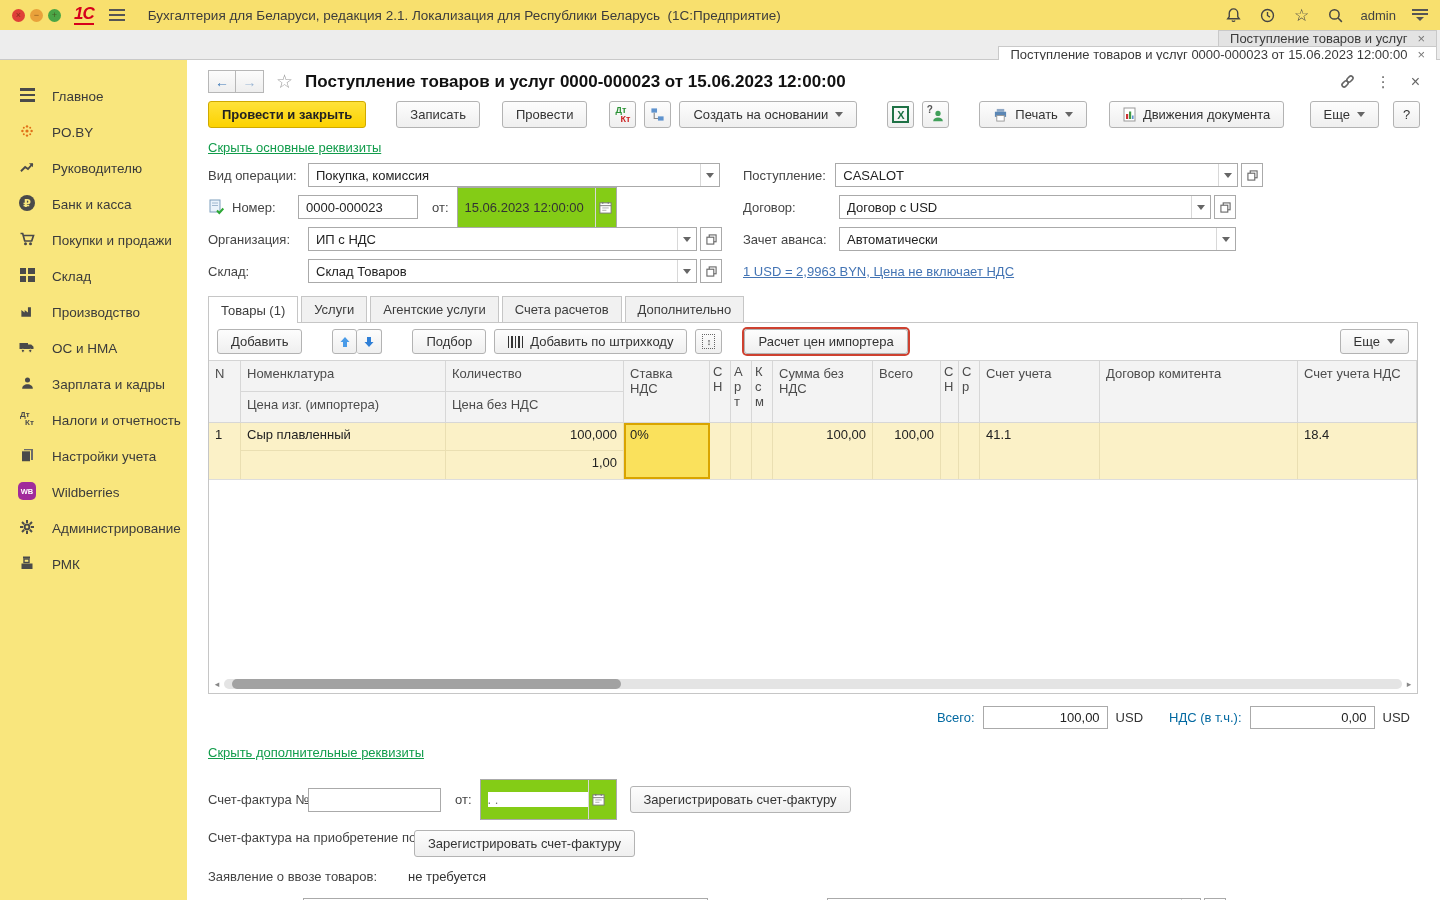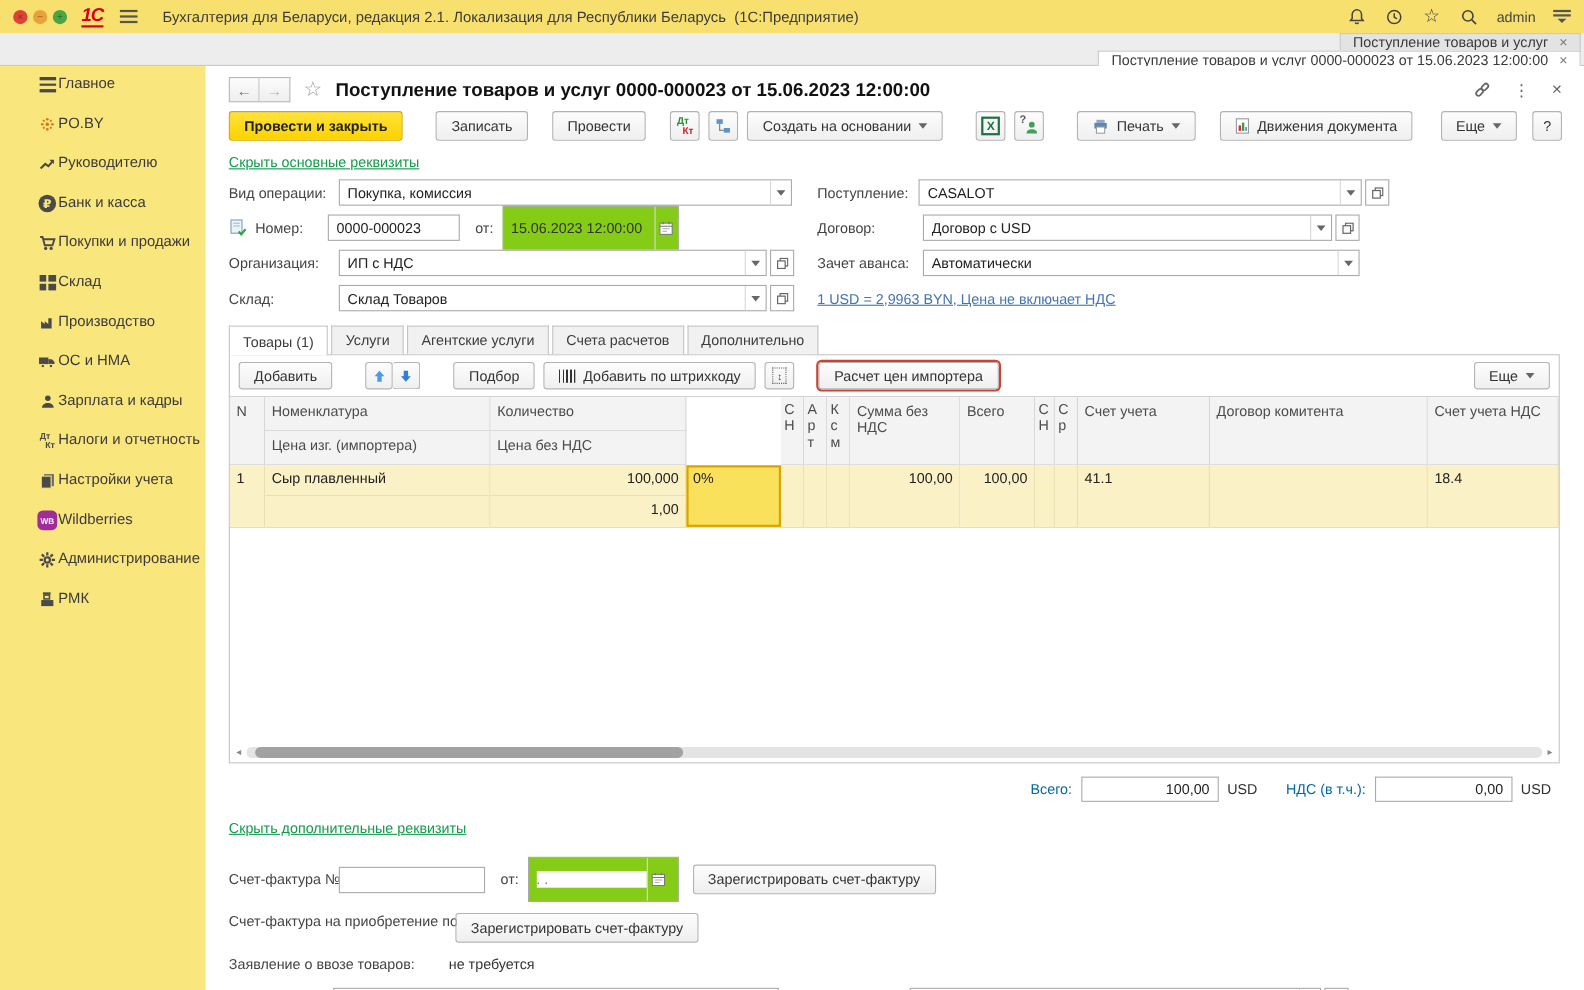--- a/index.html
+++ b/index.html
@@ -27,21 +27,21 @@
   .tabbar { height:30px; background:#ededed; border-bottom:1px solid #c9c9c9; display:flex; align-items:flex-end; padding-left:3px;flex-direction:column; }
   .wtab { height:29px; display:flex; align-items:center; gap:10px; padding:0 11px; background:#e3e3e3;
           border:1px solid #c9c9c9; border-bottom:none; margin-right:3px; font-size:13px; color:#3a3a3a; cursor:pointer; position:relative;}
   .wtab .x { color:#777; font-size:13px; cursor:pointer; }
   .wtab.active { background:#fff; }
   .wtab.active::after { content:""; position:absolute; left:0; right:0; bottom:-1px; height:3px; background:#15a24c; }
 
   
   .sidebar { position:absolute; left:0; top:60px; width:187px; height:840px; background:#f9e67d; }
   .snav { padding-top:8px; }
-  .sitem { height:36px; display:flex; align-items:flex-start; padding-left:33px; cursor:pointer; color:#3b3b3b; font-size:13.5px; }
+  .sitem { height:36px; display:flex; align-items:flex-end; gap:15px; padding-left:17px; cursor:pointer; color:#3b3b3b; font-size:13.5px; }
   .sic { width:20px; height:18px; display:flex; align-items:center; justify-content:center; flex:none; color:#4a4a4a; }
   .sic .bars { width:15px; display:flex; flex-direction:column; gap:3px; }
   .sic .bars i { height:2.5px; background:#4a4a4a; }
   .rubc { width:16px; height:16px; border-radius:50%; background:#4a4a4a; color:#f9e67d; font-size:11px; font-weight:bold; display:flex; align-items:center; justify-content:center; }
   .grid4 { width:15px; height:14px; display:grid; grid-template-columns:1fr 1fr; gap:2px; }
   .grid4 i { background:#4a4a4a; }
   .dtkt-mini { font-size:8px; line-height:8px; color:#4a4a4a; font-weight:bold; text-align:left; }
   .wbbadge { width:18px; height:18px; border-radius:5px; background:#a12b9b; color:#fff; font-size:7.5px; font-weight:bold; display:flex; align-items:center; justify-content:center; }
 
   
@@ -605,20 +605,21 @@
         </button>
       </span>
     </div>
 
     <div class="tgrid thead">
       <div class="th sp2 c1">N</div>
       <div class="th r1 c2">Номенклатура</div>
       <div class="th r2 c2">Цена изг. (импортера)</div>
       <div class="th r1 c3">Количество</div>
       <div class="th r2 c3">Цена без НДС</div>
+      <div class="th sp2 c4">Ставка НДС</div>
       <div class="th sp2 c5 nar">С Н</div>
       <div class="th sp2 c6 nar">А р т</div>
       <div class="th sp2 c7 nar">К с м</div>
       <div class="th sp2 c8">Сумма без НДС</div>
       <div class="th sp2 c9">Всего</div>
       <div class="th sp2 c10 nar">С Н</div>
       <div class="th sp2 c11 nar">С р</div>
       <div class="th sp2 c12">Счет учета</div>
       <div class="th sp2 c13">Договор комитента</div>
       <div class="th sp2 c14">Счет учета НДС</div>

